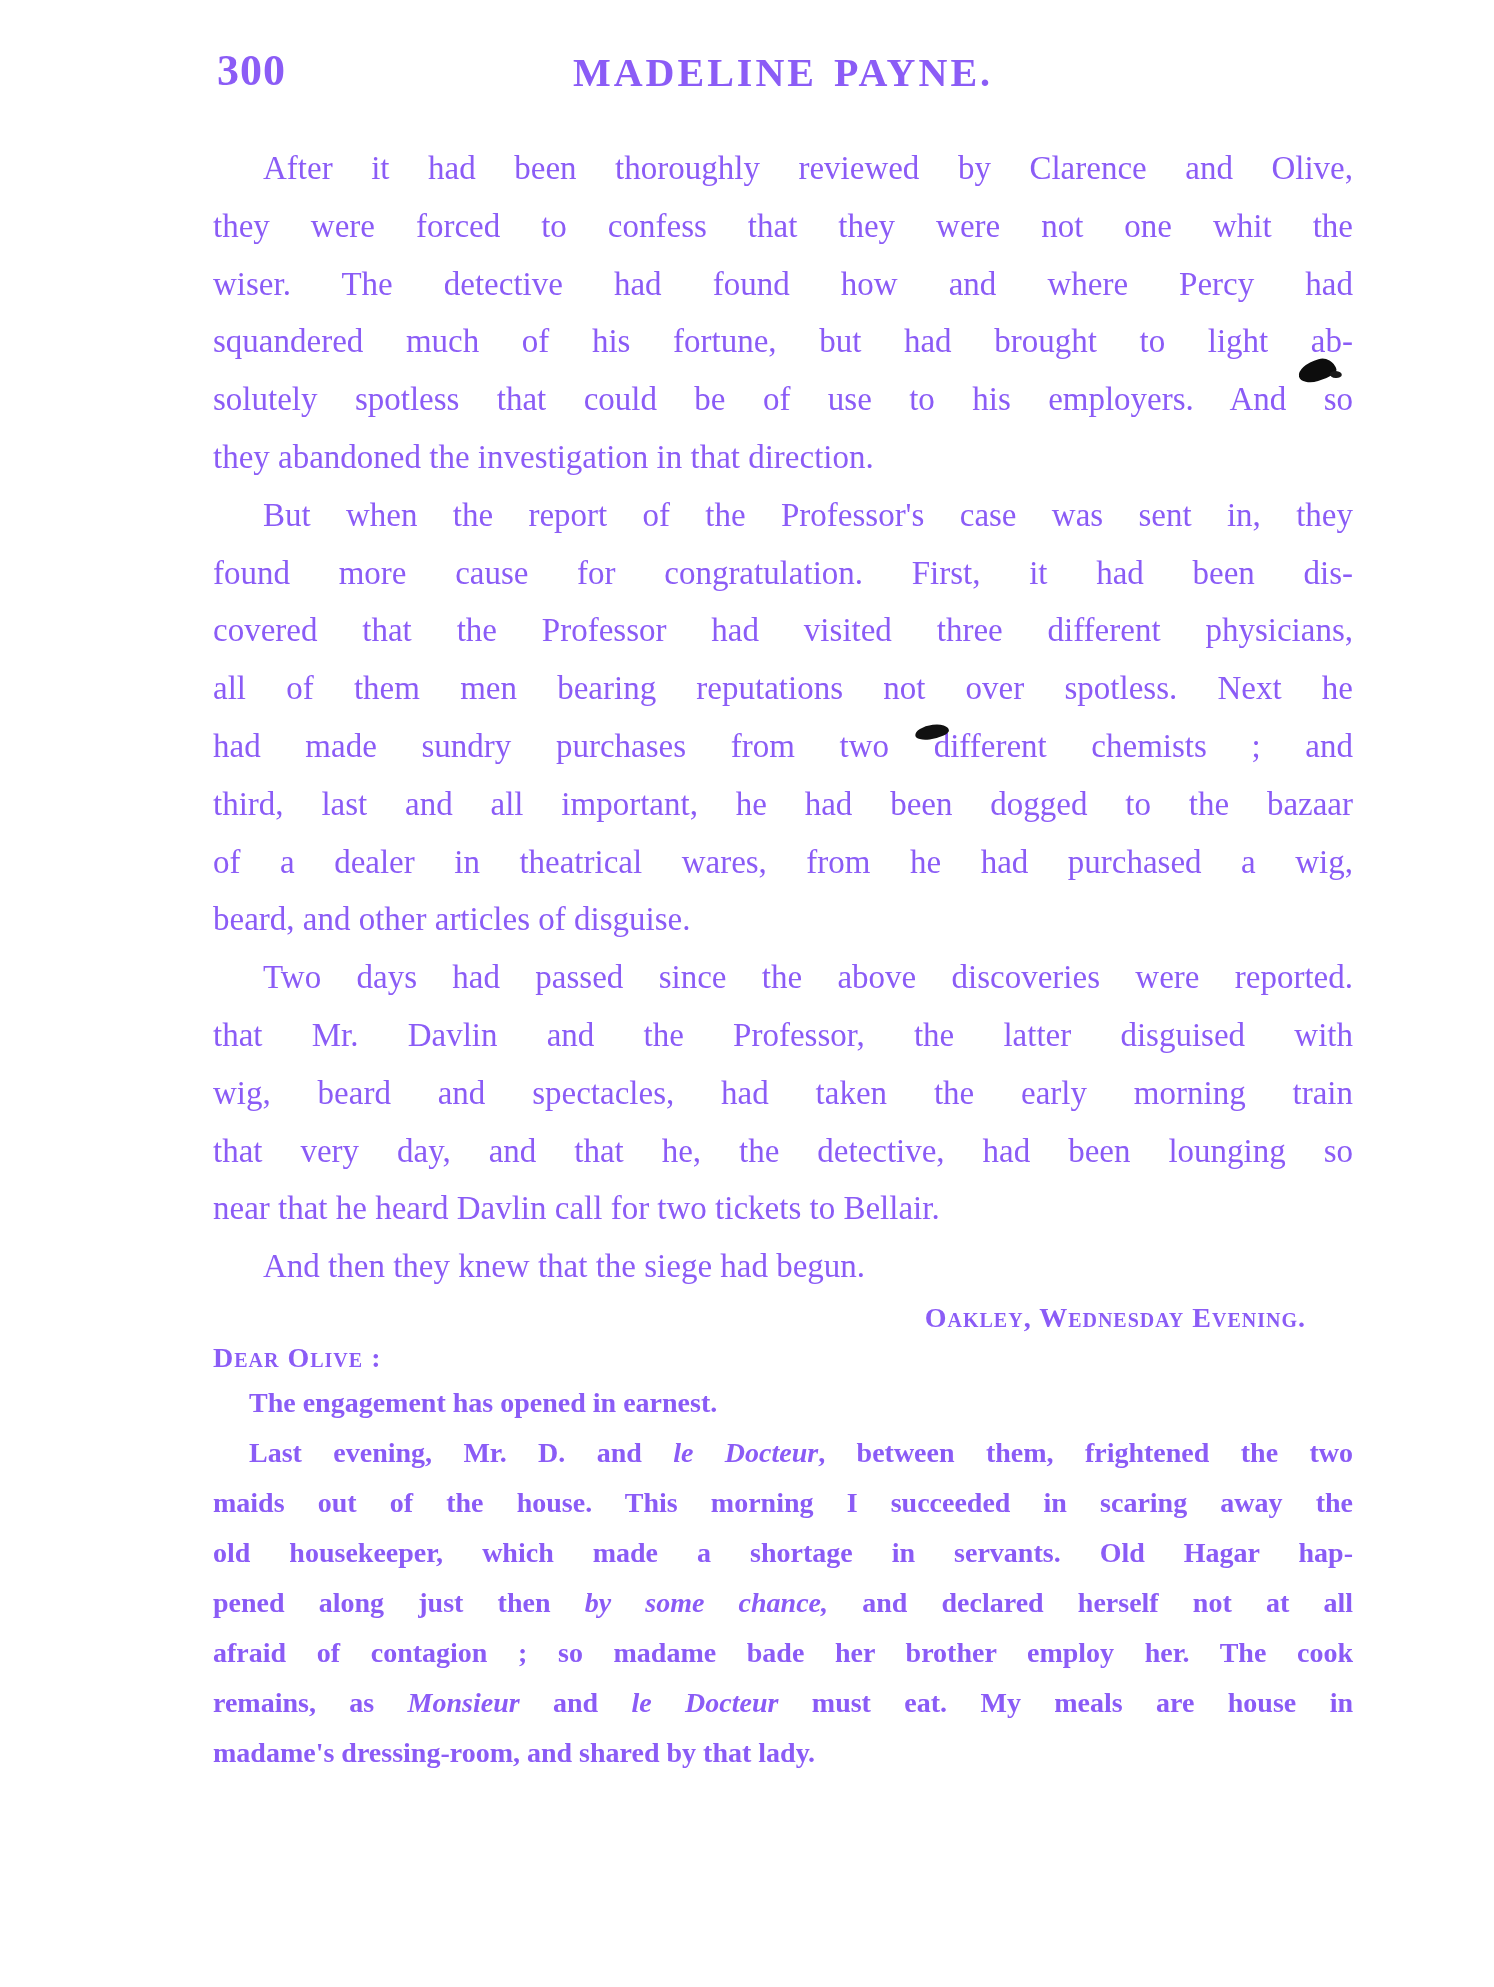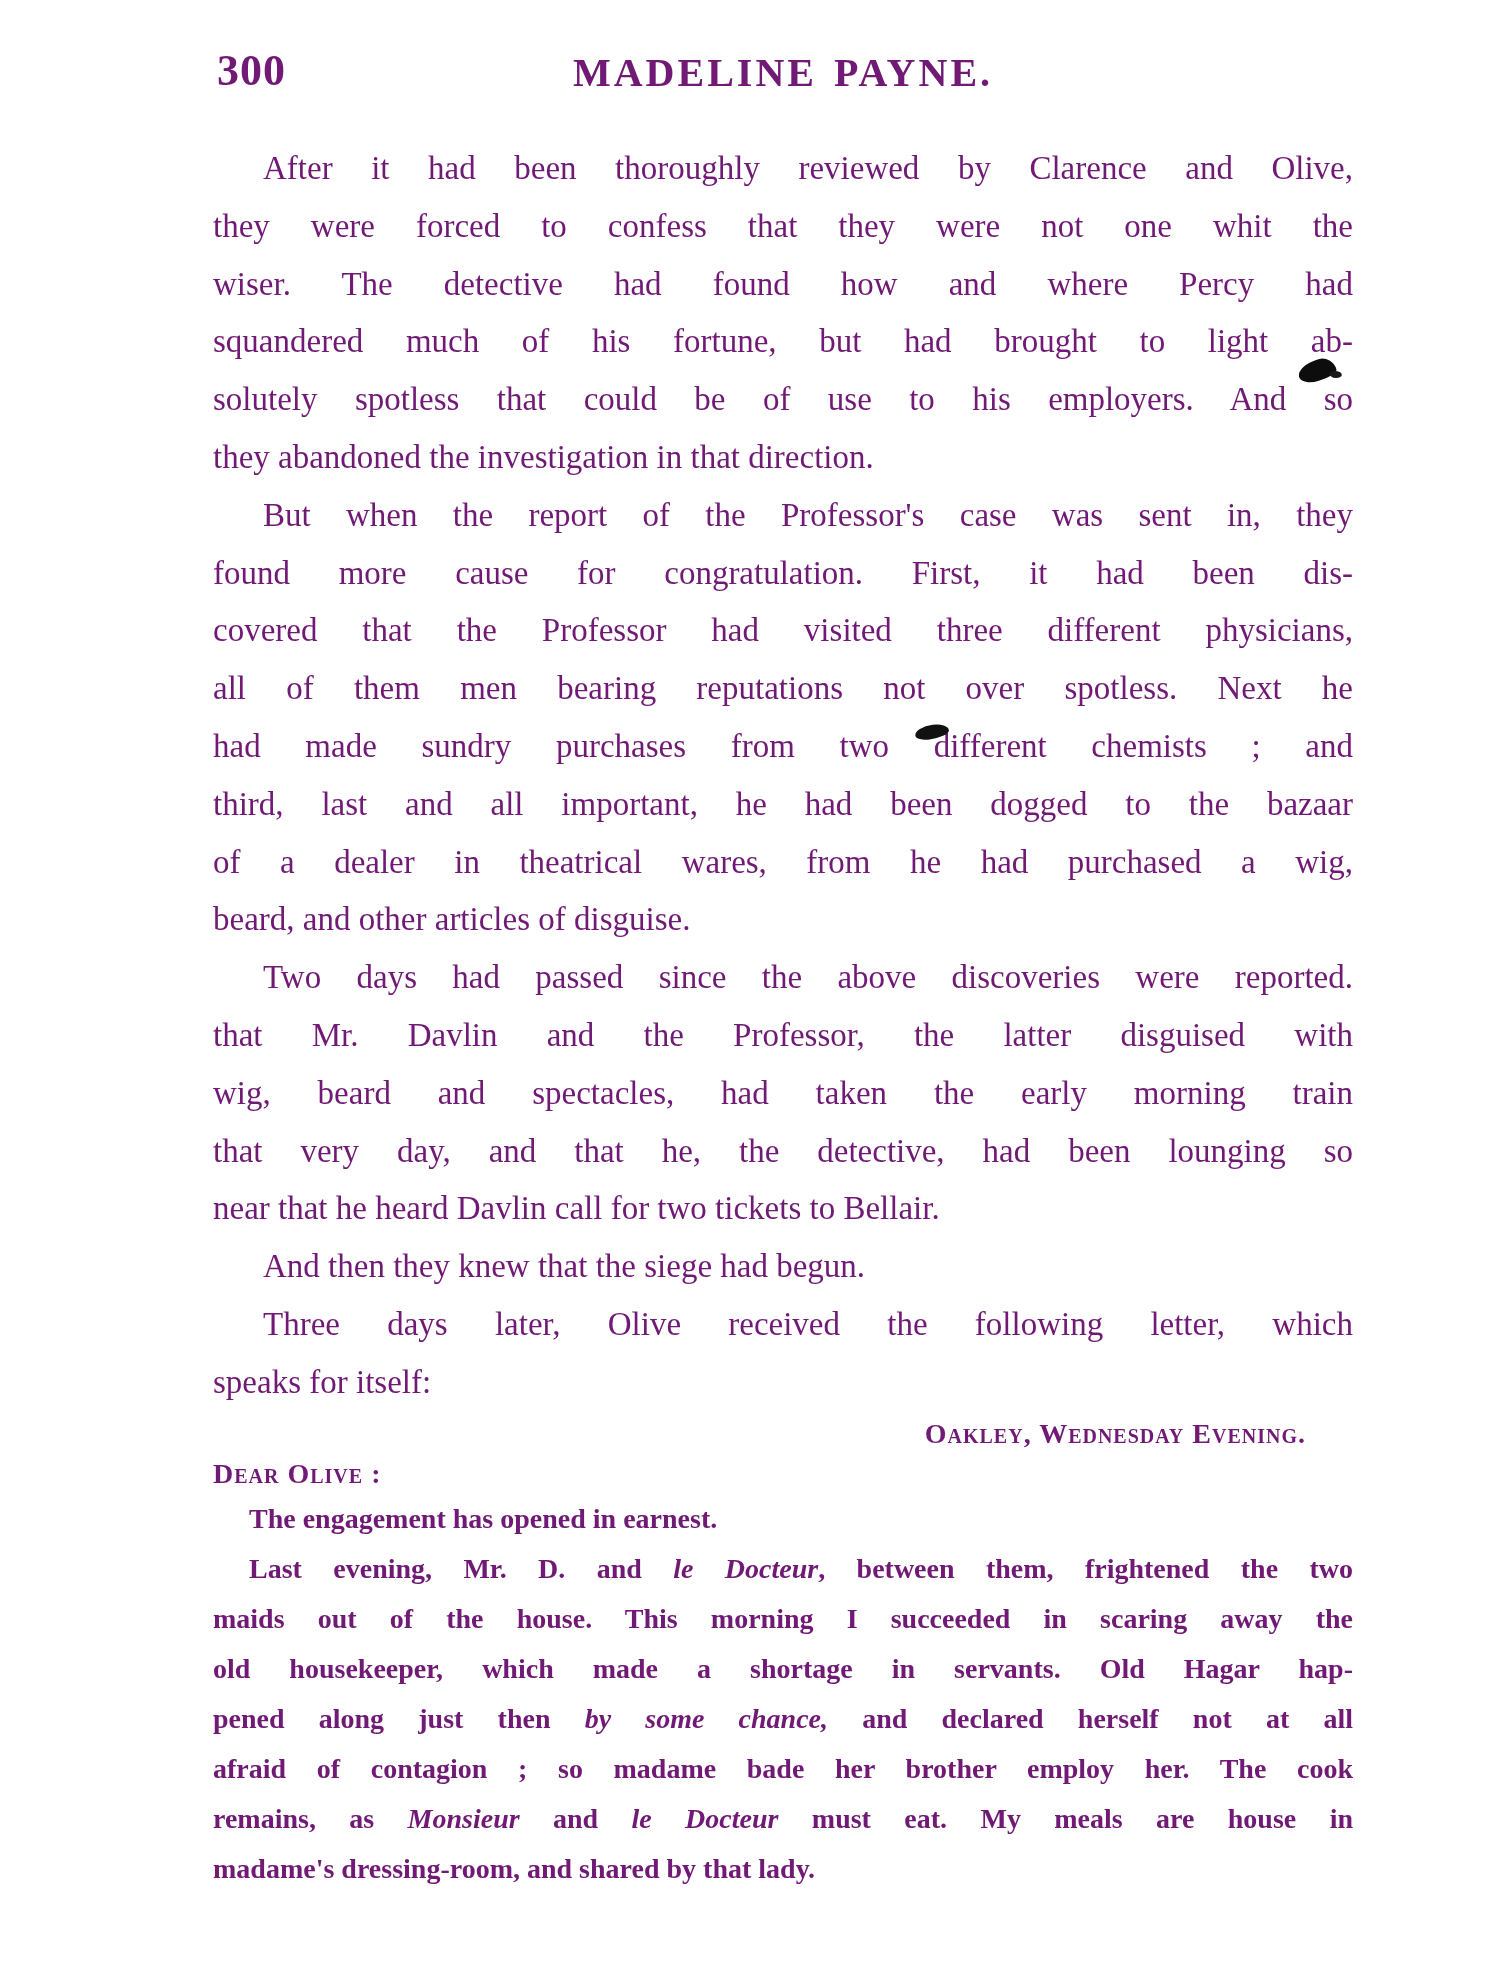--- a/index.html
+++ b/index.html
@@ -1,21 +1,21 @@
 <!DOCTYPE html>
 <html><head>
 <meta charset="utf-8">
 <style>
   * { margin:0; padding:0; box-sizing:border-box; }
   html,body { background:#ffffff; }
   .page {
     position:relative;
     width:1494px; height:1987px;
     background:#ffffff;
-    color:#701a75;
+    color:#8b5cf6;
     font-family:"Liberation Serif","DejaVu Serif",serif;
     overflow:hidden;
   }
   .page-header {
     position:absolute; top:50px; left:213px; width:1140px; height:48px;
     line-height:46px;
   }
   .page-number {
     position:absolute; left:4px; top:-2px;
     font-size:44px; font-weight:bold; letter-spacing:1px;
@@ -98,24 +98,20 @@
         <div class="para">
           <div class="line first"><span>Two days had passed since the above discoveries were reported.</span></div>
           <div class="line"><span>that Mr. Davlin and the Professor, the latter disguised with</span></div>
           <div class="line"><span>wig, beard and spectacles, had taken the early morning train</span></div>
           <div class="line"><span>that very day, and that he, the detective, had been lounging so</span></div>
           <div class="line last"><span>near that he heard Davlin call for two tickets to Bellair.</span></div>
         </div>
         <div class="para">
           <div class="line first last"><span>And then they knew that the siege had begun.</span></div>
         </div>
-        <div class="para">
-          <div class="line first"><span>Three days later, Olive received the following letter, which</span></div>
-          <div class="line last"><span>speaks for itself:</span></div>
-        </div>
       </section>
 
     <section class="letter">
       <div class="letter-dateline">Oakley, Wednesday Evening.</div>
       <div class="letter-salutation">Dear Olive :</div>
       <div id="letter-body">
           <div class="para">
             <div class="line first last"><span>The engagement has opened in earnest.</span></div>
           </div>
           <div class="para">

